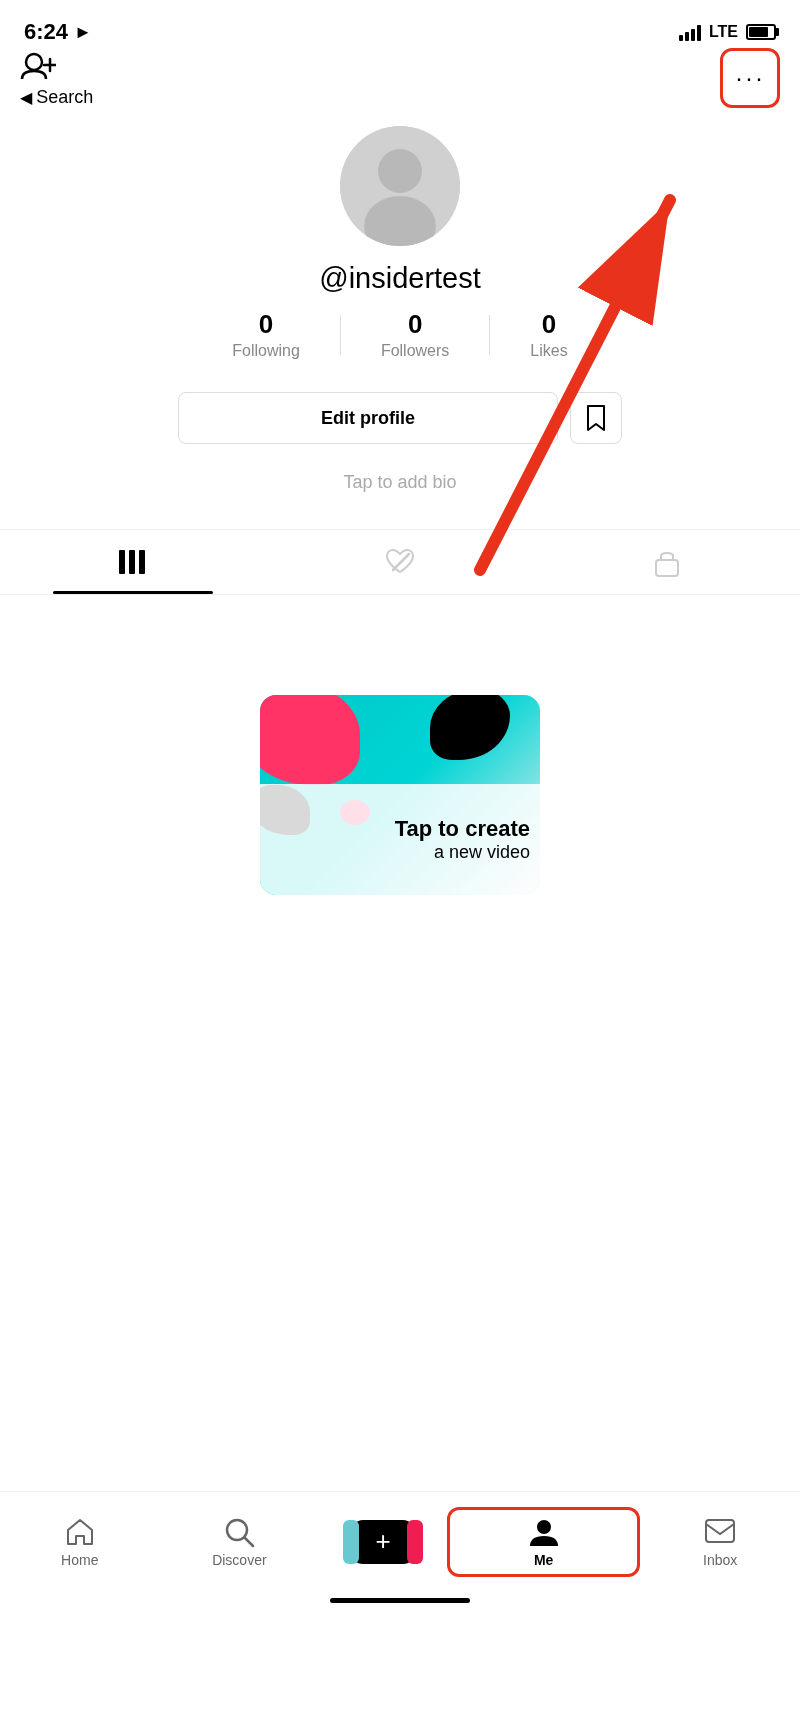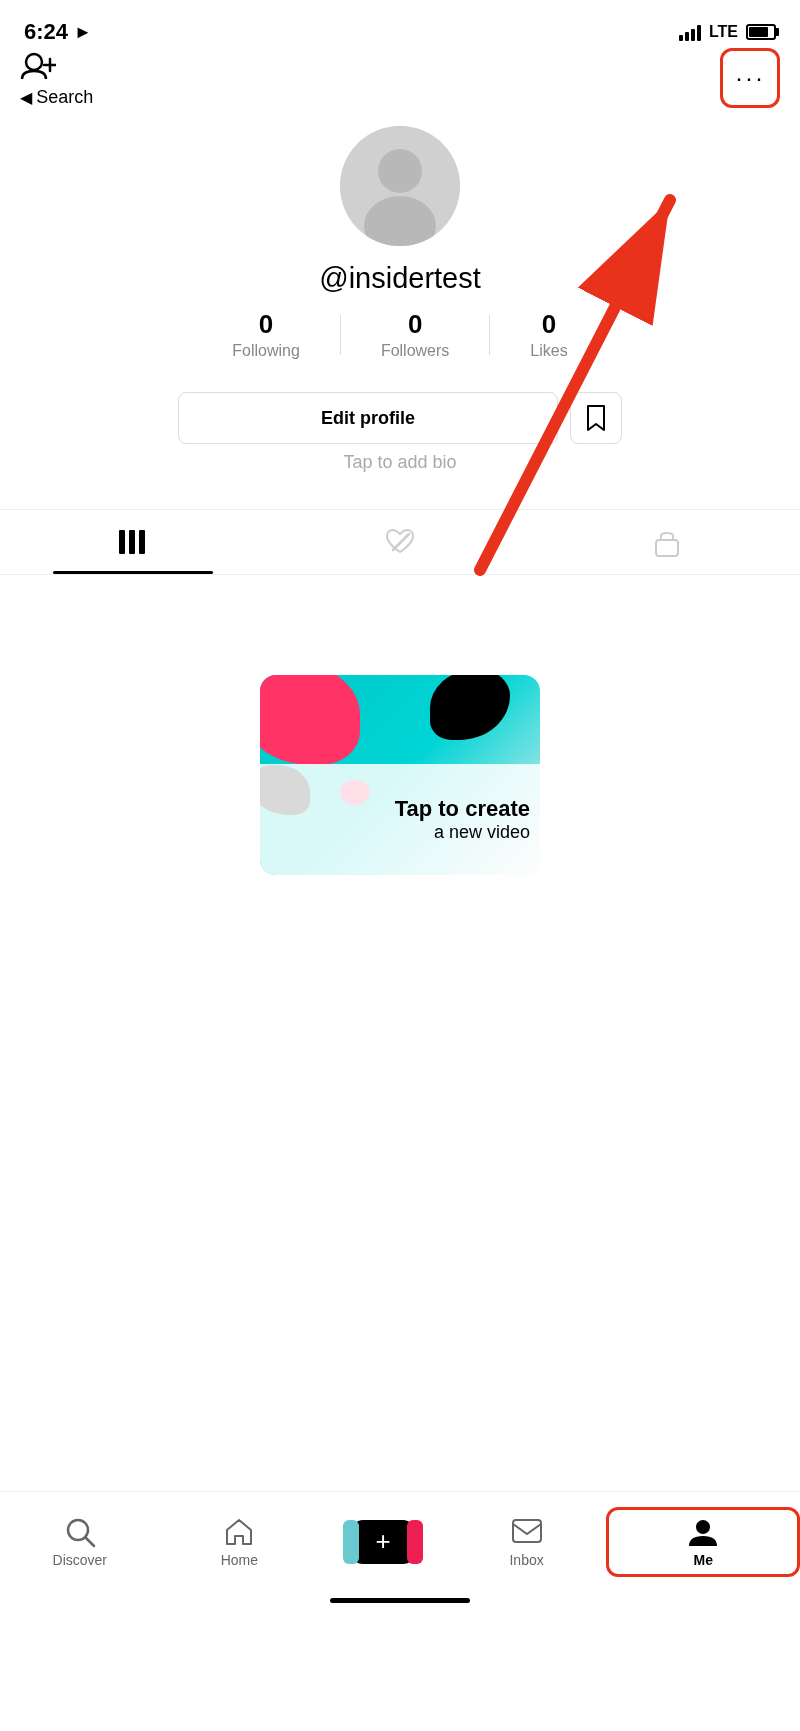--- a/index.html
+++ b/index.html
@@ -177,20 +177,21 @@
       width: 1px;
       height: 40px;
       background: #ddd;
     }
 
     
     .action-buttons {
       display: flex;
       gap: 12px;
       align-items: center;
+      margin-bottom: 20px;
       padding: 8px 20px;
       width: 100%;
       justify-content: center;
     }
     .edit-profile-btn {
       flex: 1;
       max-width: 380px;
       height: 52px;
       border: 1.5px solid #ddd;
       border-radius: 8px;
@@ -568,50 +569,50 @@
       <div class="create-video-text">
         <span class="create-title">Tap to create</span>
         <span class="create-subtitle">a new video</span>
       </div>
     </div>
   </div>
 
   <div class="bottom-nav">
     <div class="nav-item">
       <svg width="32" height="32" viewBox="0 0 32 32">
+        <path d="M4 14 L16 4 L28 14 L28 28 L20 28 L20 20 L12 20 L12 28 L4 28 Z" fill="none" stroke="#666" stroke-width="2" stroke-linejoin="round"></path>
+      </svg>
+      <span class="nav-label">Home</span>
+    </div>
+
+    <div class="nav-item">
+      <svg width="32" height="32" viewBox="0 0 32 32">
         <circle cx="14" cy="14" r="10" fill="none" stroke="#666" stroke-width="2.5"></circle>
         <line x1="22" y1="22" x2="30" y2="30" stroke="#666" stroke-width="2.5" stroke-linecap="round"></line>
       </svg>
       <span class="nav-label">Discover</span>
-    </div>
-
-    <div class="nav-item">
-      <svg width="32" height="32" viewBox="0 0 32 32">
-        <path d="M4 14 L16 4 L28 14 L28 28 L20 28 L20 20 L12 20 L12 28 L4 28 Z" fill="none" stroke="#666" stroke-width="2" stroke-linejoin="round"></path>
-      </svg>
-      <span class="nav-label">Home</span>
     </div>
 
     <div class="nav-item" style="flex:0.8;">
       <div class="create-plus-btn">
         <span class="plus-symbol">+</span>
       </div>
+    </div>
+
+    <div class="nav-item highlighted" style="border:3px solid #e8321c;border-radius:12px;padding:6px 14px;">
+      <svg width="32" height="32" viewBox="0 0 32 32">
+        <circle cx="16" cy="11" r="7" fill="#000"></circle>
+        <path d="M2 30 Q2 20 16 20 Q30 20 30 30" fill="#000"></path>
+      </svg>
+      <span class="nav-label" style="color:#000;font-weight:600;">Me</span>
     </div>
 
     <div class="nav-item">
       <svg width="32" height="32" viewBox="0 0 32 32">
         <rect x="2" y="4" width="28" height="22" rx="3" fill="none" stroke="#666" stroke-width="2"></rect>
         <path d="M2 8 L16 18 L30 8" fill="none" stroke="#666" stroke-width="2"></path>
       </svg>
       <span class="nav-label">Inbox</span>
     </div>
-
-    <div class="nav-item highlighted" style="border:3px solid #e8321c;border-radius:12px;padding:6px 14px;">
-      <svg width="32" height="32" viewBox="0 0 32 32">
-        <circle cx="16" cy="11" r="7" fill="#000"></circle>
-        <path d="M2 30 Q2 20 16 20 Q30 20 30 30" fill="#000"></path>
-      </svg>
-      <span class="nav-label" style="color:#000;font-weight:600;">Me</span>
-    </div>
   </div>
 
   <div class="home-indicator"></div>
 </div>
 
 </body></html>

